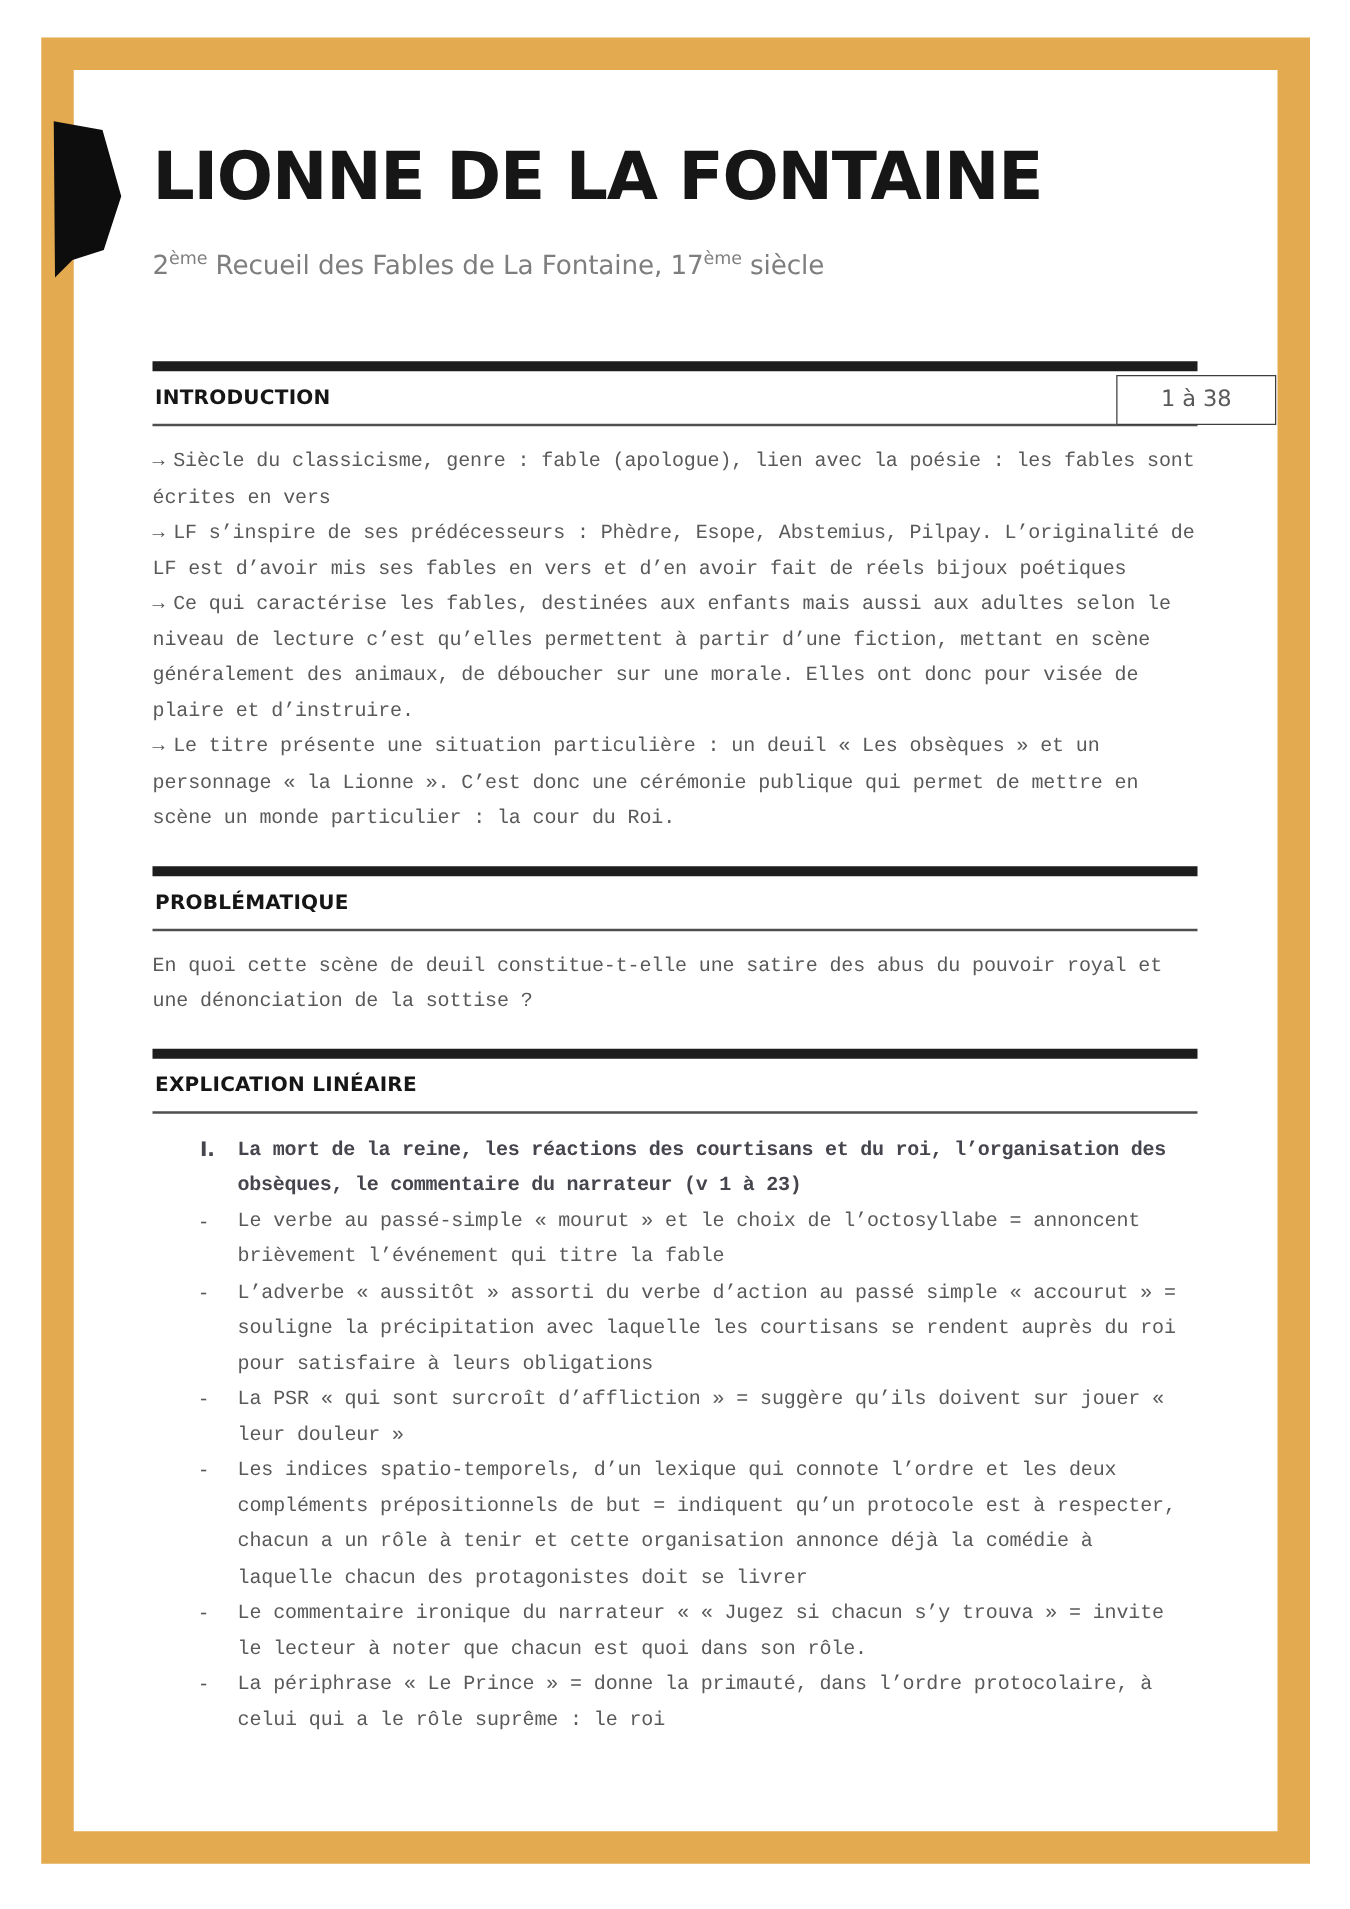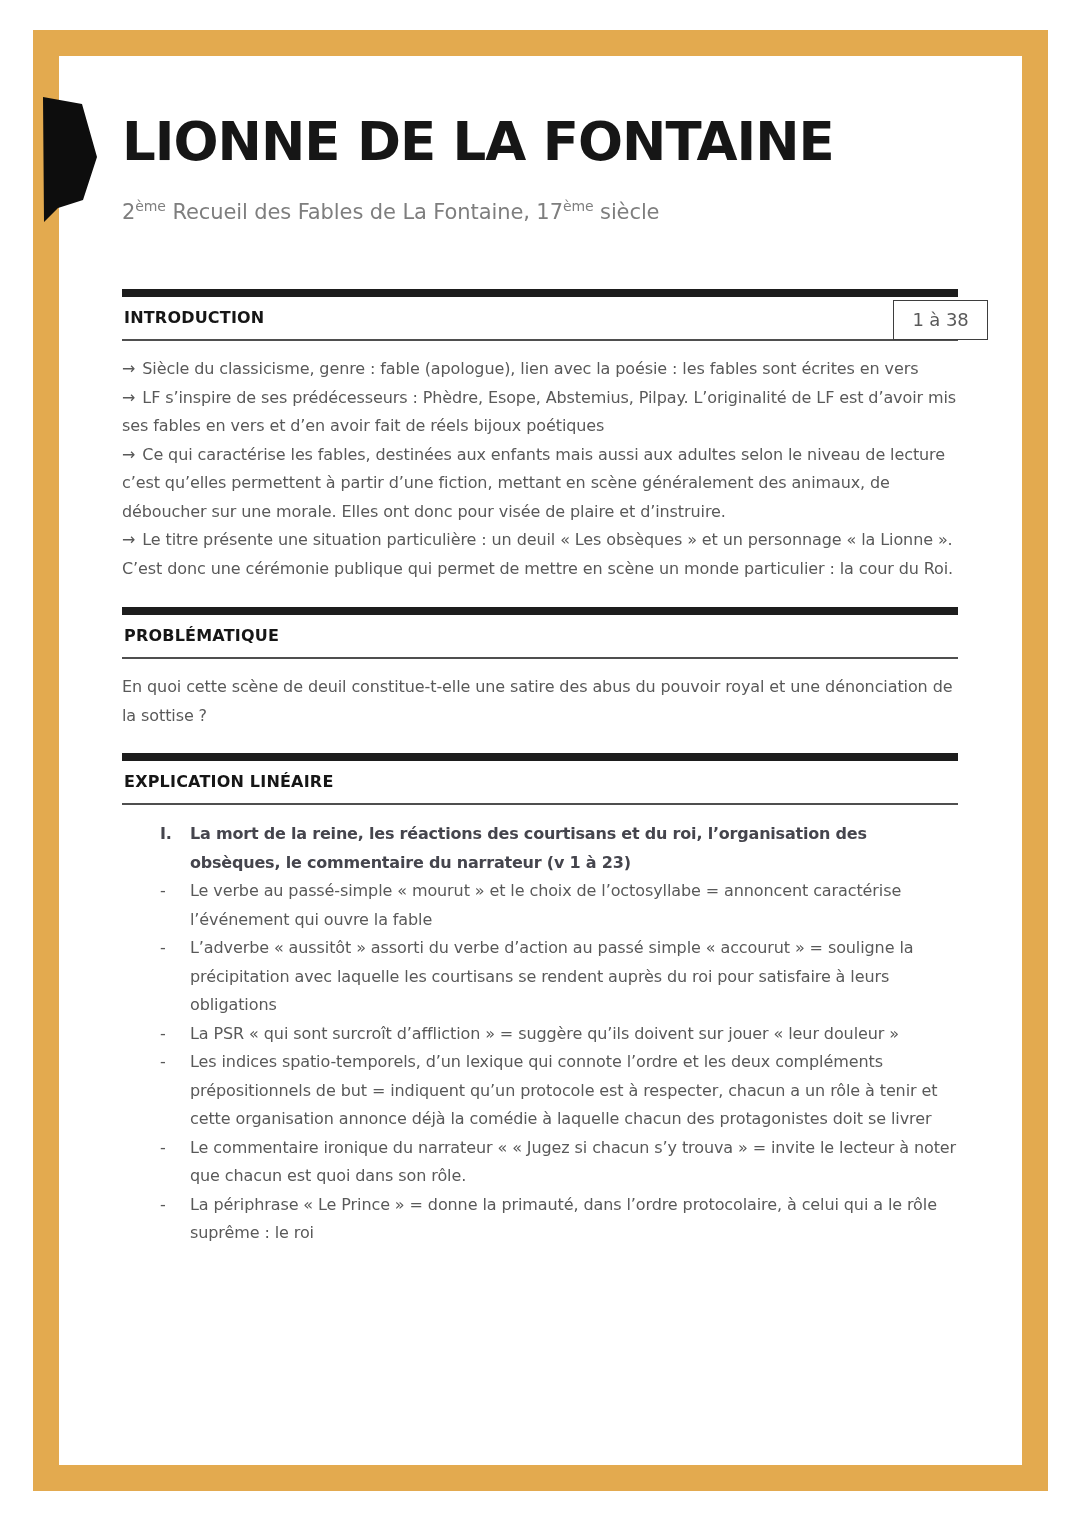--- a/index.html
+++ b/index.html
@@ -28,44 +28,44 @@
   .title{
     color:var(--ink);font-weight:bold;font-size:53px;line-height:59px;
     letter-spacing:-1px;margin:0 0 26px 0;
   }
   .title div{white-space:nowrap;}
   .subtitle{
     color:var(--subtitle-text);font-size:21px;line-height:30px;margin:0;
   }
   .subtitle sup{font-size:14px;line-height:0;}
   .verse-badge{
-    position:absolute;left:771px;top:188px;width:95px;height:40px;
+    position:absolute;left:771px;top:188px;width:128px;height:40px;
     border:1px solid #3e3e3e;display:flex;align-items:center;justify-content:center;
     font-size:18px;color:var(--body-text);background:#fff;
   }
   .section{margin-top:24px;}
   .section.first{margin-top:62px;}
   .section.tight{margin-top:23px;}
   .bar{height:8px;background:#1d1d1d;}
   .section-heading{
     color:var(--ink);font-weight:bold;font-size:16px;line-height:24px;
     padding:9px 2px;letter-spacing:0.2px;
   }
   .underline{height:2px;background:#4f4f4f;}
-  .para{margin:14px 0 0 0;}
+  .para{margin:14px 0 0 0;font-family:Liberation Mono, monospace;}
   .para + .para{margin-top:0;}
   .arrow{margin-right:7px;}
   .part-item{
     display:flex;margin-top:15px;padding-left:38px;
     color:var(--part-heading);font-weight:bold;letter-spacing:-0.2px;
   }
   .bullets{padding-left:38px;}
   .bullet{display:flex;}
   .marker{width:30px;flex:0 0 30px;}
-  .btext{flex:1;}
+  .btext{flex:1;font-family:Liberation Mono, monospace;}
 </style>
 </head>
 <body>
 
 <div class="frame"></div>
 
 <svg class="bookmark" width="60" height="132" viewBox="0 0 60 132">
   <polygon points="3,4 42,11 57,64 43,107 18,115 4,129" fill="#0d0d0d"></polygon>
 </svg>
 
@@ -107,21 +107,21 @@
     <div class="underline"></div>
 
     <div class="part-item">
       <span class="marker">I.</span>
       <div class="btext">La mort de la reine, les réactions des courtisans et du roi, l’organisation des obsèques, le commentaire du narrateur (v 1 à 23)</div>
     </div>
 
     <div class="bullets">
       <div class="bullet">
         <span class="marker">-</span>
-        <div class="btext">Le verbe au passé-simple « mourut » et le choix de l’octosyllabe = annoncent caractérise l’événement qui ouvre la fable</div>
+        <div class="btext">Le verbe au passé-simple « mourut » et le choix de l’octosyllabe = annoncent brièvement l’événement qui titre la fable</div>
       </div>
       <div class="bullet">
         <span class="marker">-</span>
         <div class="btext">L’adverbe « aussitôt » assorti du verbe d’action au passé simple « accourut » = souligne la précipitation avec laquelle les courtisans se rendent auprès du roi pour satisfaire à leurs obligations</div>
       </div>
       <div class="bullet">
         <span class="marker">-</span>
         <div class="btext">La PSR « qui sont surcroît d’affliction » = suggère qu’ils doivent sur jouer « leur douleur »</div>
       </div>
       <div class="bullet">

